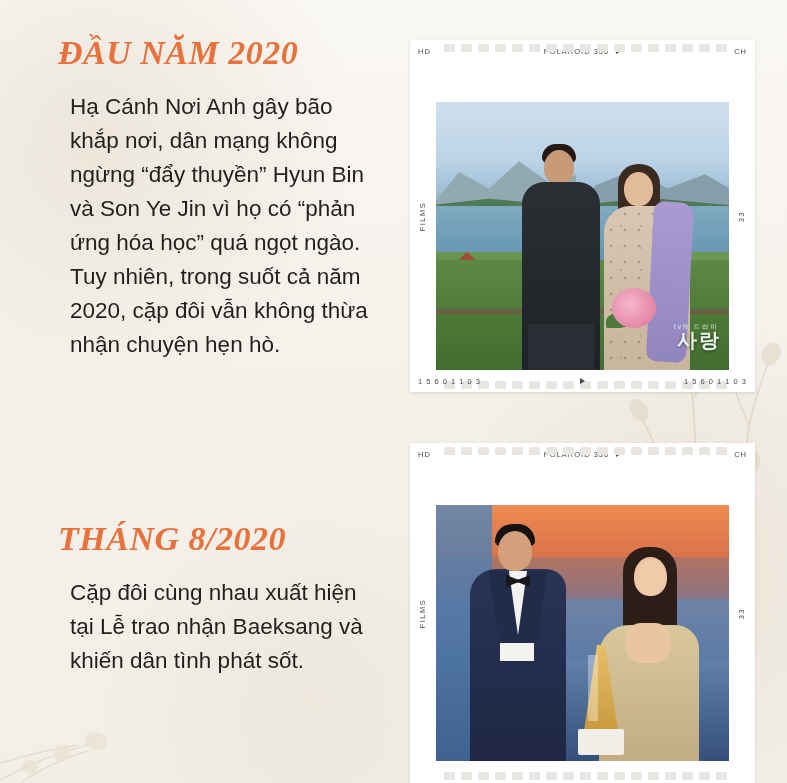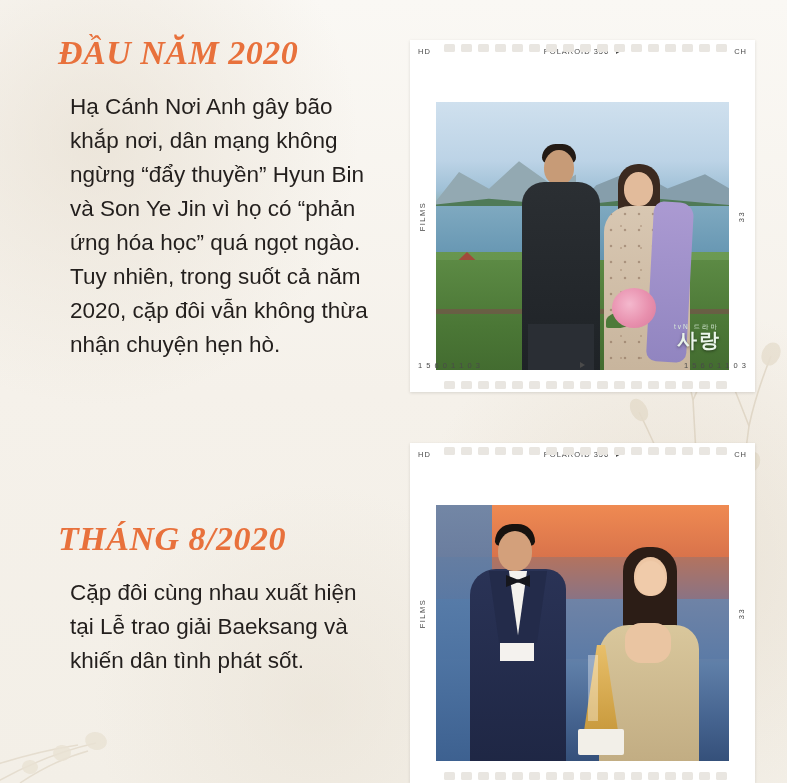--- a/index.html
+++ b/index.html
@@ -110,21 +110,21 @@
     align-items: center;
     justify-content: space-between;
     padding: 0 8px;
     box-sizing: border-box;
     font-family: "Liberation Sans", sans-serif;
     font-size: 7.5px;
     letter-spacing: 1px;
     color: #4a4a4a;
   }
   .film-top { top: 0; }
-  .film-bottom { bottom: 16px; }
+  .film-bottom { bottom: 0; }
 
   .film-center-label {
     display: flex;
     align-items: center;
     gap: 7px;
   }
   .tri {
     width: 0; height: 0;
     border-left: 5px solid #4a4a4a;
     border-top: 3.5px solid transparent;
@@ -379,21 +379,21 @@
 
 <div class="content">
 
   <div class="block block-1">
     <h2 class="kicker">ĐẦU NĂM 2020</h2>
     <p class="body-text">Hạ Cánh Nơi Anh gây bão khắp nơi, dân mạng không ngừng “đẩy thuyền” Hyun Bin và Son Ye Jin vì họ có “phản ứng hóa học” quá ngọt ngào. Tuy nhiên, trong suốt cả năm 2020, cặp đôi vẫn không thừa nhận chuyện hẹn hò.</p>
   </div>
 
   <div class="block block-2">
     <h2 class="kicker">THÁNG 8/2020</h2>
-    <p class="body-text">Cặp đôi cùng nhau xuất hiện tại Lễ trao giải Baeksang và khiến dân tình phát sốt.</p>
+    <p class="body-text">Cặp đôi cùng nhau xuất hiện tại Lễ trao nhận Baeksang và khiến dân tình phát sốt.</p>
   </div>
 
   <div class="film film-1">
     <div class="film-top">
       <span>HD</span>
       <span class="film-center-label">
         <span>POLAROID  356</span>
         <span class="tri"></span>
       </span>
       <span>CH</span>

